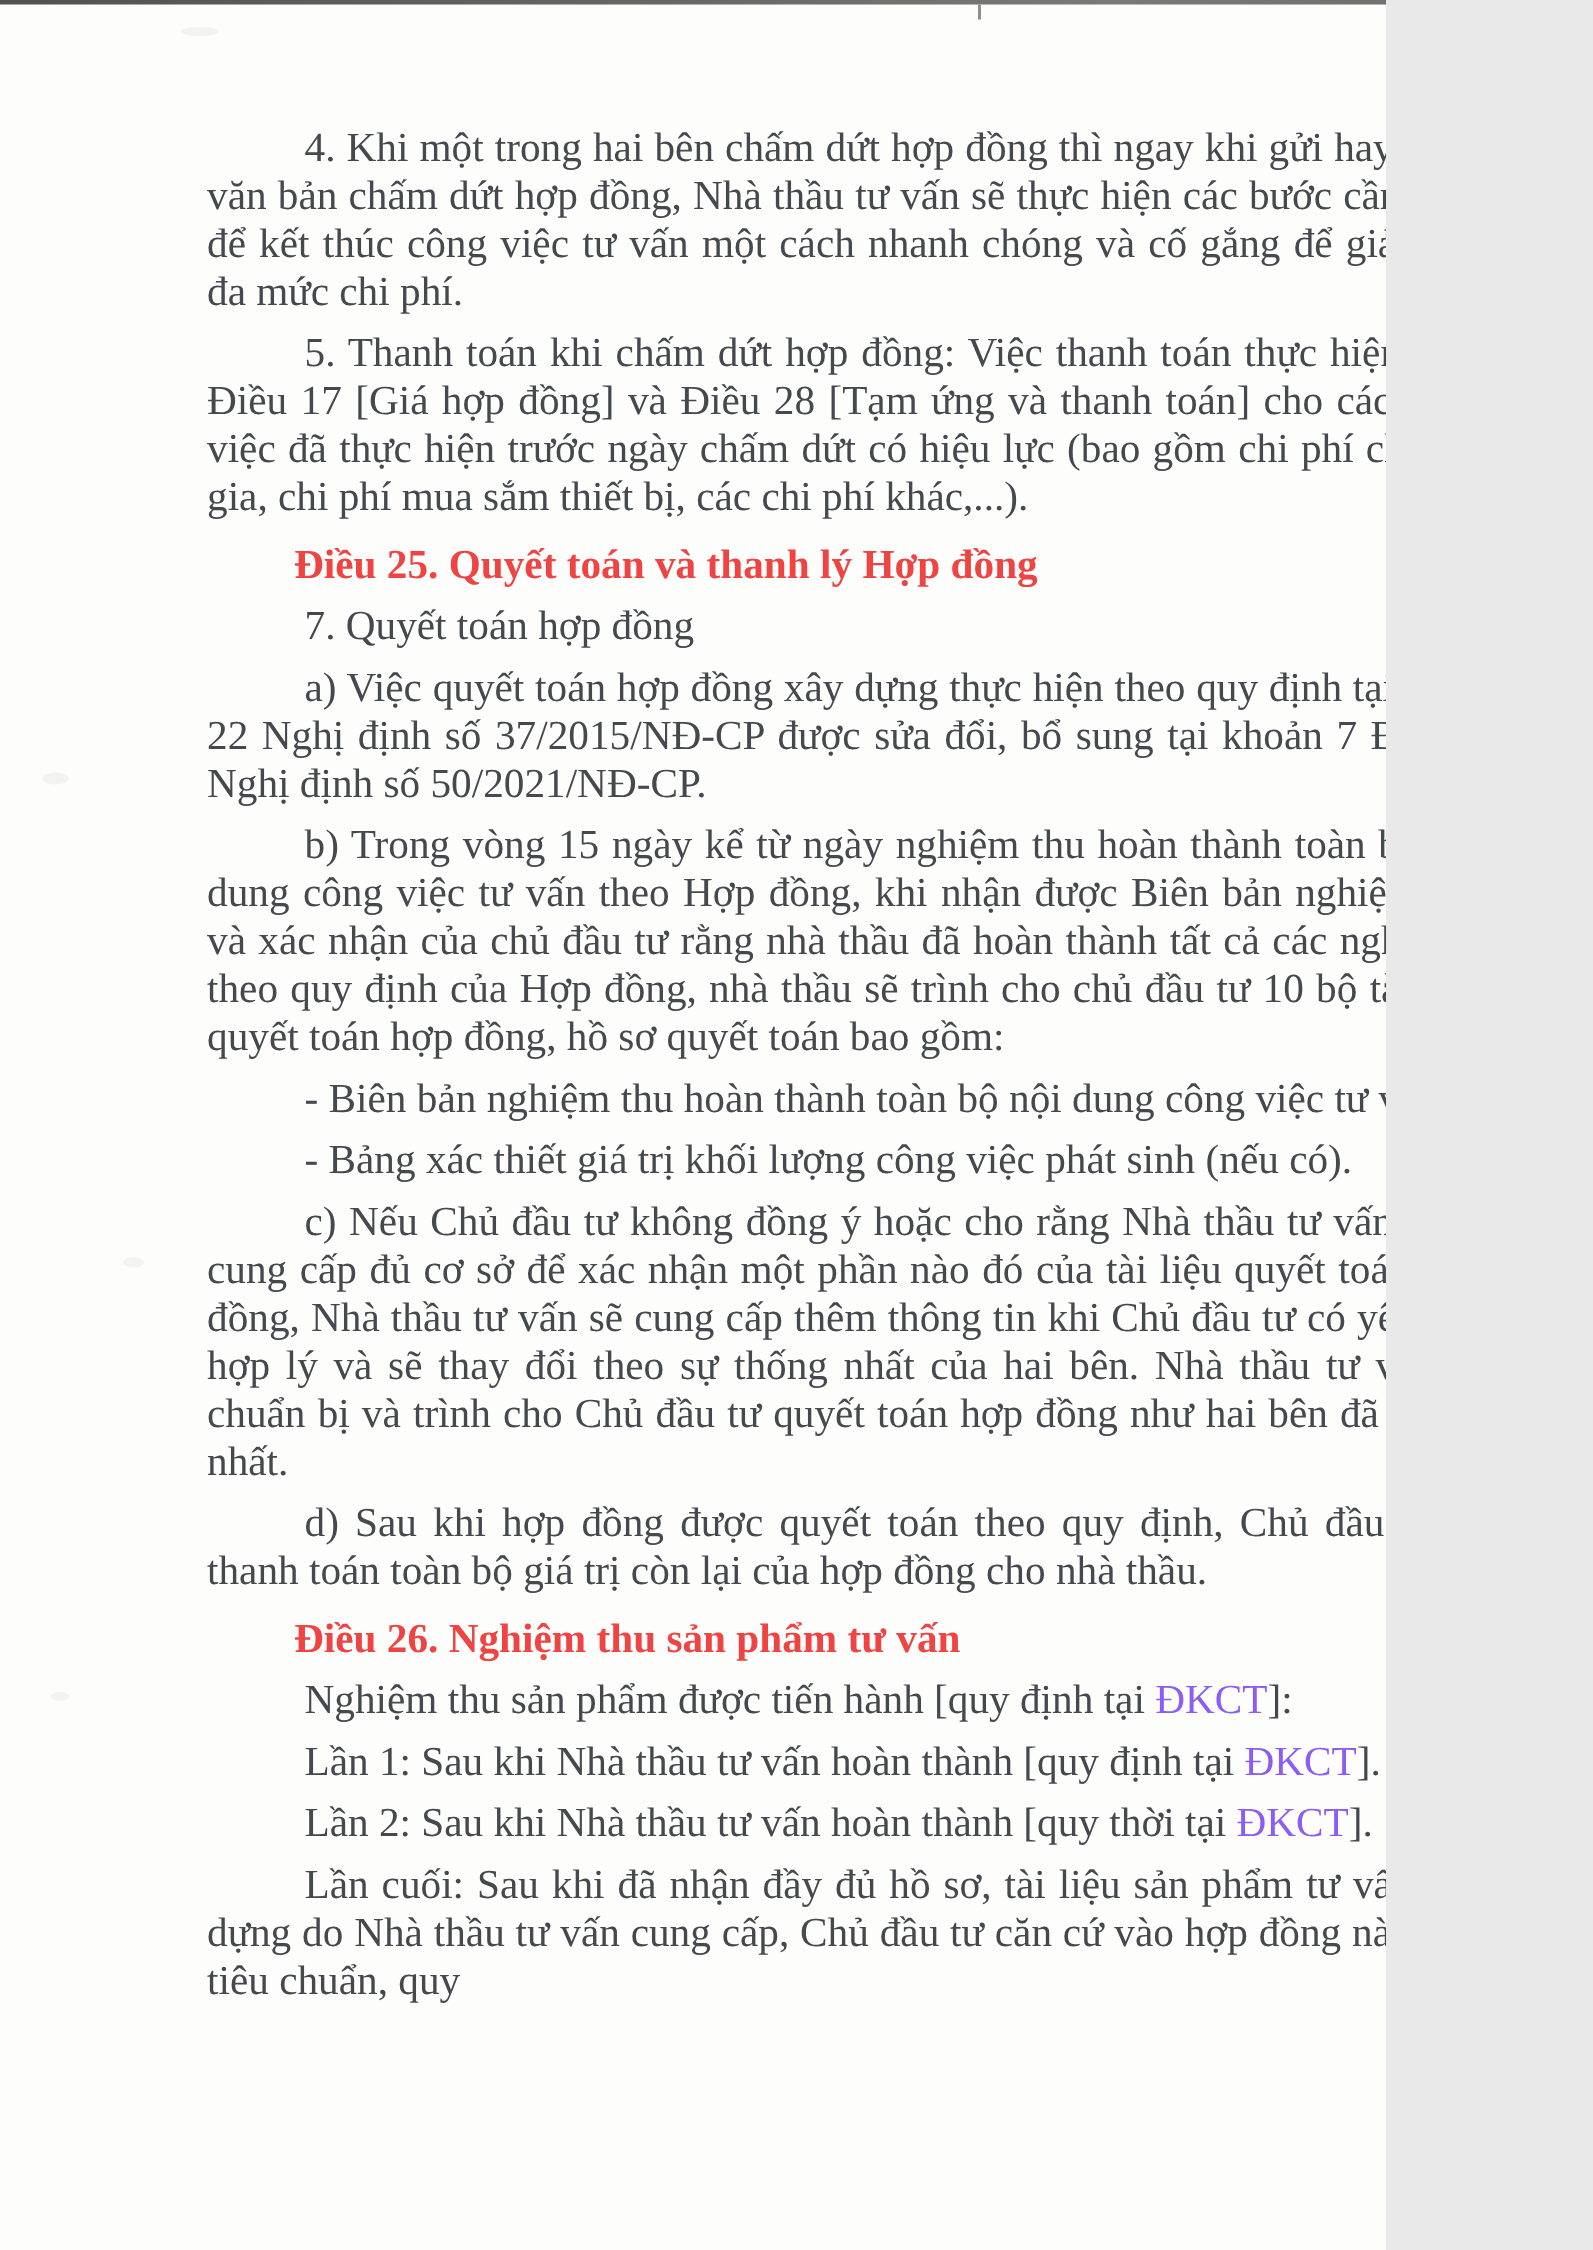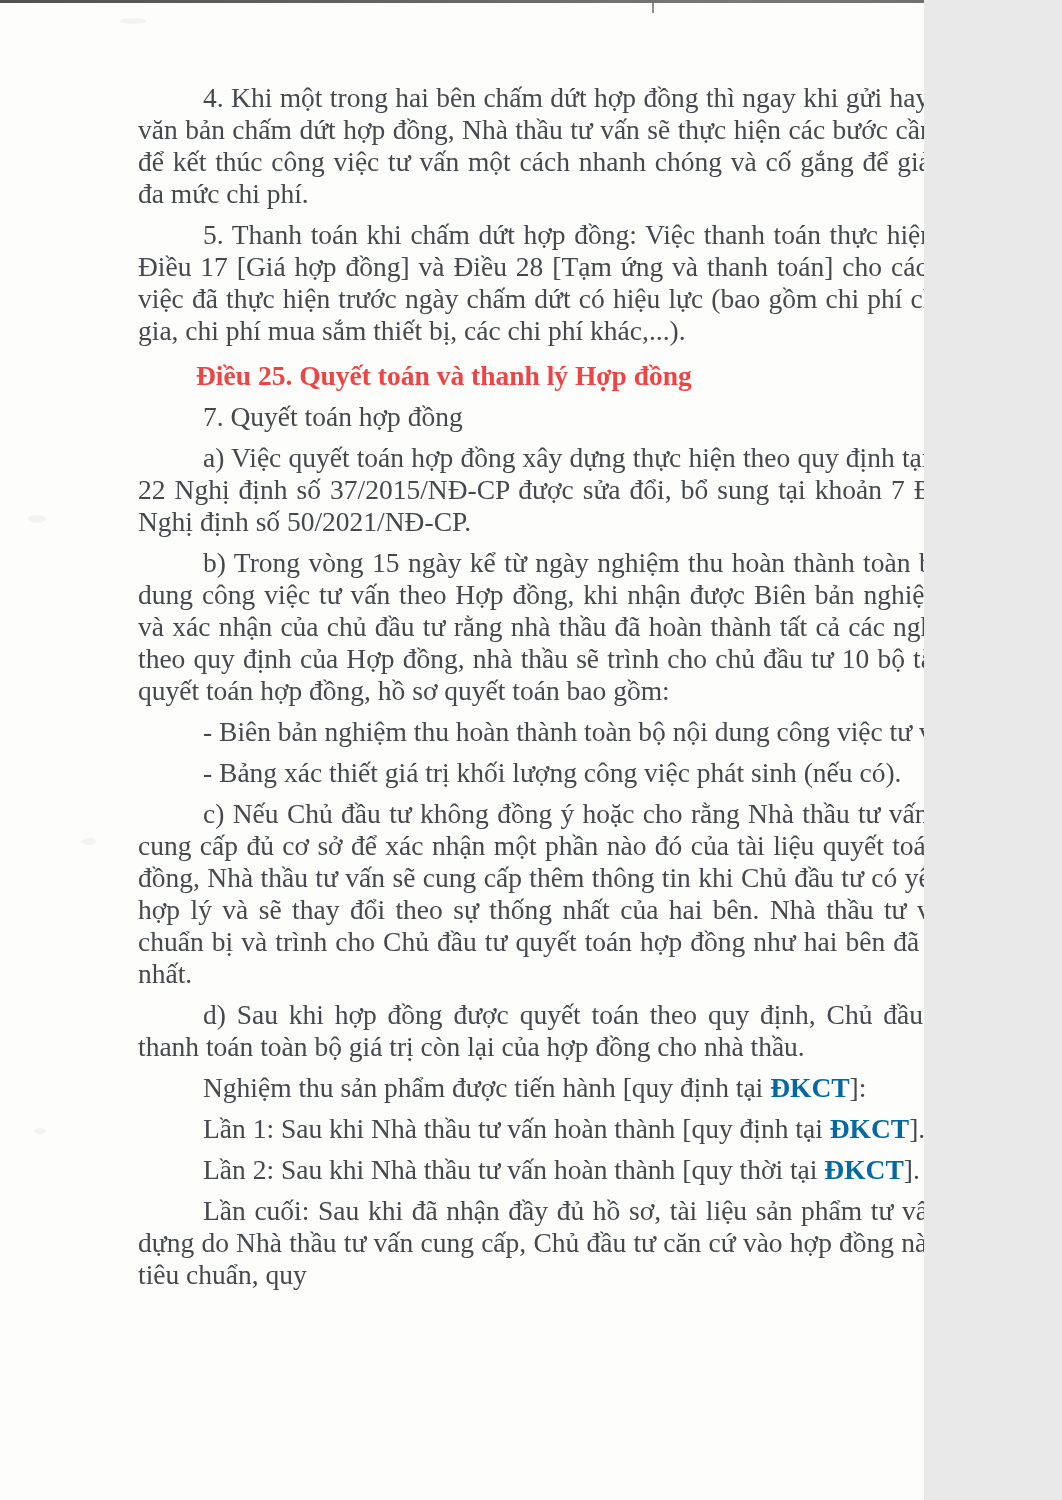--- a/index.html
+++ b/index.html
@@ -37,21 +37,21 @@
   
   .content {
     position: absolute; left: 138px; top: 82px; width: 852px;
     font-size: 27.5px; line-height: 32px; text-align: justify;
   }
   .content p { margin: 0 0 9px 0; text-indent: 65px; }
   .content p.heading {
     font-weight: bold; color: #ef4444;
     text-indent: 58px; margin: 13px 0 9px 0;
   }
-  .content b { font-weight: bold; color: #0369a1; }
+  .content b { font-weight: normal; color: #8b5cf6; }
 </style>
 </head>
 <body>
 
 <div class="page">
 
   <div class="top-edge"></div>
   <div class="top-tick"></div>
   <div class="right-line"></div>
 
@@ -86,20 +86,21 @@
     <p>7. Quyết toán hợp đồng</p>
     <p>a) Việc quyết toán hợp đồng xây dựng thực hiện theo quy định tại Điều 22 Nghị định số 37/2015/NĐ-CP được sửa đổi, bổ sung tại khoản 7 Điều 1 Nghị định số 50/2021/NĐ-CP.</p>
     <p>b) Trong vòng 15  ngày kể từ ngày nghiệm thu hoàn thành toàn bộ nội dung công việc tư vấn theo Hợp đồng, khi nhận được Biên bản nghiệm thu và xác nhận của chủ đầu tư rằng nhà thầu đã hoàn thành tất cả các nghĩa vụ theo quy định của Hợp đồng, nhà thầu sẽ trình cho chủ đầu tư 10 bộ tài liệu quyết toán hợp đồng, hồ sơ quyết toán bao gồm:</p>
 
     <p>- Biên bản nghiệm thu hoàn thành toàn bộ nội dung công việc tư vấn.</p>
     <p>- Bảng xác thiết giá trị khối lượng công việc phát sinh (nếu có).</p>
 
     <p>c) Nếu Chủ đầu tư không đồng ý hoặc cho rằng Nhà thầu tư vấn chưa cung cấp đủ cơ sở để xác nhận một phần nào đó của tài liệu quyết toán hợp đồng, Nhà thầu tư vấn sẽ cung cấp thêm thông tin khi Chủ đầu tư có yêu cầu hợp lý và sẽ thay đổi theo sự thống nhất của hai bên. Nhà thầu tư vấn sẽ chuẩn bị và trình cho Chủ đầu tư quyết toán hợp đồng như hai bên đã thống nhất.</p>
     <p>d) Sau khi hợp đồng được quyết toán theo quy định, Chủ đầu tư sẽ thanh toán toàn bộ giá trị còn lại của hợp đồng cho nhà thầu.</p>
 
+    <p class="heading">Điều 26. Nghiệm thu sản phẩm tư vấn</p>
 
     <p><span>Nghiệm thu sản phẩm được tiến hành [quy định tại </span><b>ĐKCT</b><span>]:</span></p>
 
     <p><span>Lần 1: Sau khi Nhà thầu tư vấn hoàn thành [quy định tại </span><b>ĐKCT</b><span>].</span></p>
 
     <p><span>Lần 2: Sau khi Nhà thầu tư vấn hoàn thành [quy thời tại </span><b>ĐKCT</b><span>].</span></p>
 
     <p>Lần cuối: Sau khi đã nhận đầy đủ hồ sơ, tài liệu sản phẩm tư vấn xây dựng do Nhà thầu tư vấn cung cấp, Chủ đầu tư căn cứ vào hợp đồng này, các tiêu chuẩn, quy</p>
 
   </div>

